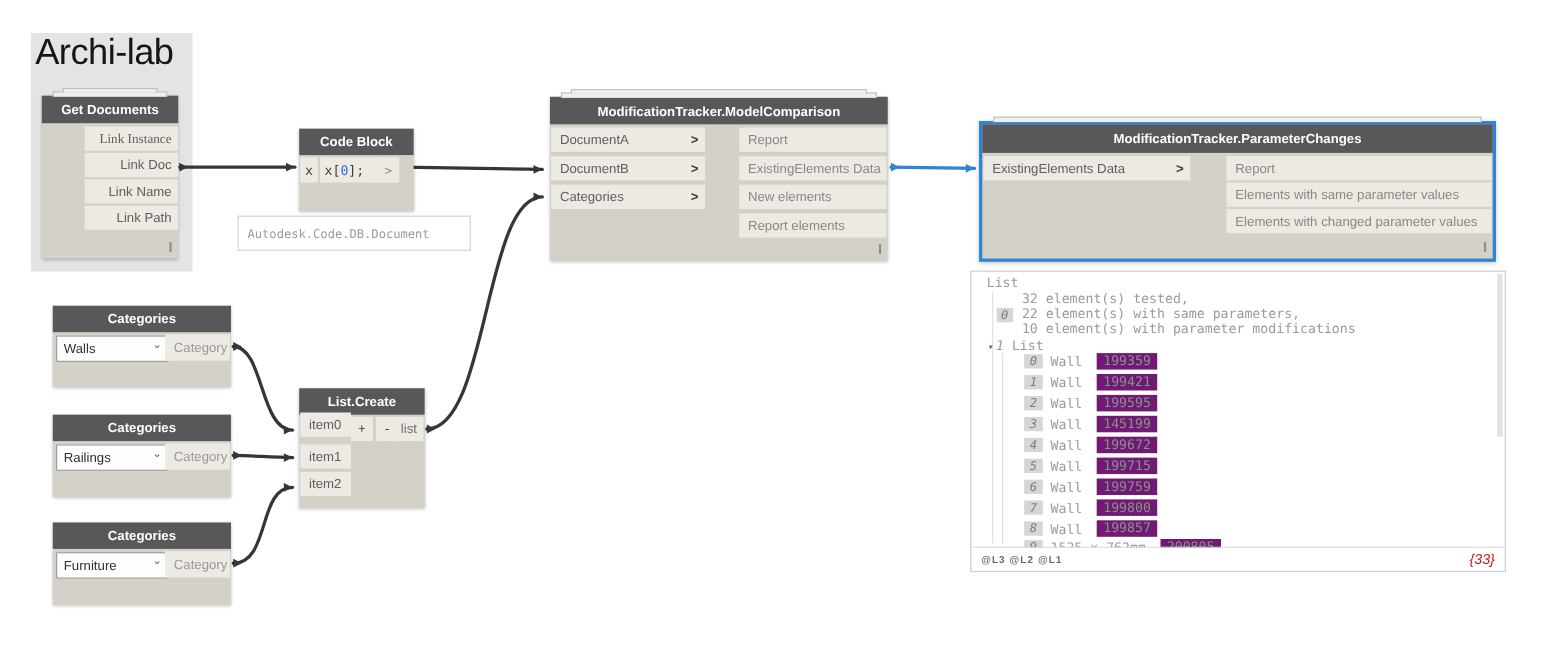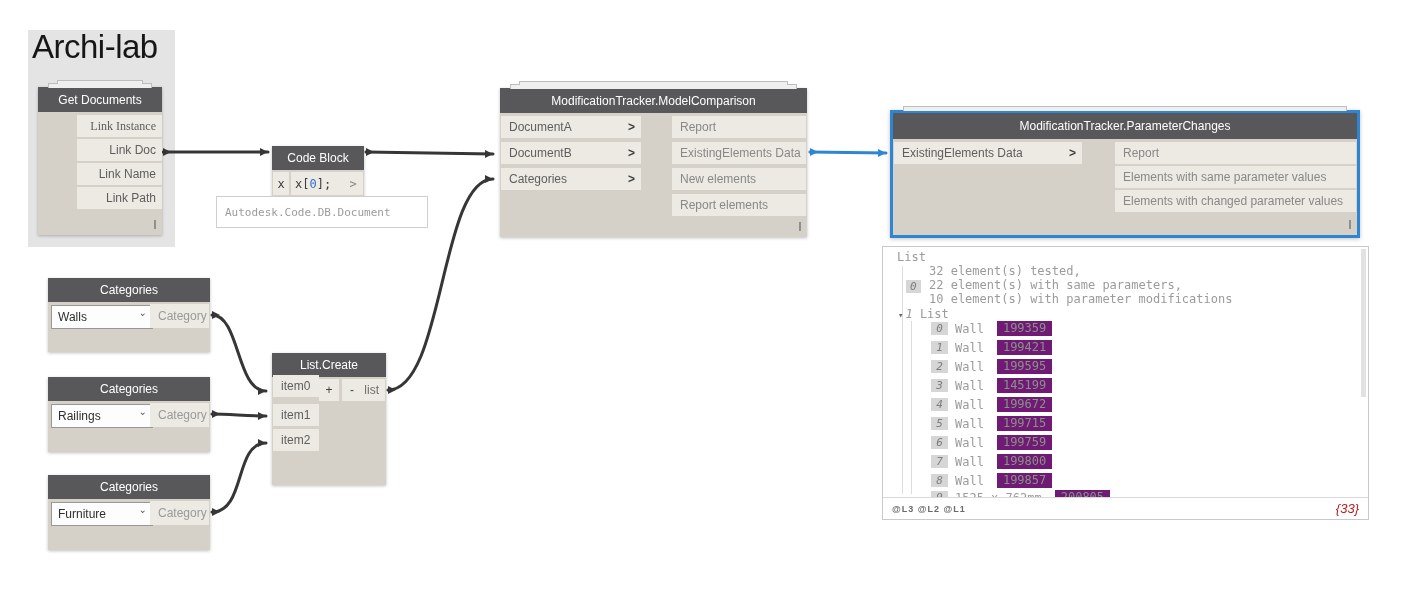--- a/index.html
+++ b/index.html
@@ -9,21 +9,21 @@
   .group{position:absolute;background:#e4e4e4;}
   .group-title{position:absolute;font-size:33px;color:#161616;letter-spacing:-0.5px;}
   
   #wires{position:absolute;left:0;top:0;z-index:1;}
   .wire{fill:none;stroke:#363636;stroke-width:3;stroke-linecap:round;}
   .wire-blue{stroke:#2e86d2;}
   .nub{fill:#363636;}
   .nub-blue{fill:#2e86d2;}
   
   .node{position:absolute;background:#d6d1c8;box-shadow:0 1px 3px rgba(0,0,0,.25);z-index:2;}
-  .node-header{height:25px;background:#58585a;color:#ffffff;font-size:12px;font-weight:normal;
+  .node-header{height:25px;background:#58585a;color:#ffffff;font-size:12px;font-weight:bold;
                display:flex;align-items:center;justify-content:center;white-space:nowrap;}
   .stack1{position:absolute;left:10px;right:10px;top:-4px;height:4px;background:#efefef;border:1px solid #bdbdbd;border-bottom:none;}
   .stack2{position:absolute;left:19px;right:19px;top:-7px;height:3px;background:#efefef;border:1px solid #bdbdbd;border-bottom:none;}
   .port{position:absolute;height:22px;background:#edeae3;font-size:12px;color:#5e5e5e;
         display:flex;align-items:center;white-space:nowrap;}
   .port-out-right{justify-content:flex-end;padding-right:6px;}
   .port-pad{padding-left:8px;}
   .port-light{color:#888888;}
   .def-chevron{position:absolute;right:6px;font-weight:bold;color:#3f3f3f;font-size:12px;}
   .grip{position:absolute;right:6px;bottom:6px;width:2px;height:9px;background:#8f8f8f;}
@@ -104,21 +104,21 @@
     <div class="stack1"></div>
     <div class="stack2"></div>
     <div class="node-header">Get Documents</div>
     <div class="port port-out-right" style="left:39px;right:0;top:28px;font-family:Liberation Serif, serif;">Link Instance</div>
     <div class="port port-out-right" style="left:39px;right:0;top:52px;">Link Doc</div>
     <div class="port port-out-right" style="left:39px;right:0;top:76px;">Link Name</div>
     <div class="port port-out-right" style="left:39px;right:0;top:100px;">Link Path</div>
     <div class="grip"></div>
   </div>
 
-  <div class="node" style="left:272px;top:117px;width:92px;height:75px;margin-top:29px;">
+  <div class="node" style="left:272px;top:117px;width:104px;height:75px;">
     <div class="node-header" style="height:24px;">Code Block</div>
     <div class="cb-cell" style="left:1px;top:26px;width:16px;height:23px;justify-content:center;">
         <span class="code-font">x</span>
       </div>
     <div class="cb-cell" style="left:19px;top:26px;width:50px;height:23px;padding-left:4px;">
       <span class="code-font"><span>x[</span><span class="code-idx">0</span><span>];</span></span>
     </div>
     <div class="cb-cell" style="left:71px;top:26px;width:20px;height:23px;justify-content:center;color:#8a8a8a;">
         <span class="code-font" style="color:#8a8a8a;">&gt;</span>
       </div>
@@ -181,21 +181,21 @@
 
   <div class="node" style="left:48px;top:475px;width:162px;height:75px;">
     <div class="node-header" style="height:24px;">Categories</div>
     <div class="dropdown" style="left:3px;top:27px;width:94px;">
       <span>Furniture</span>
       <span class="dd-chev">⌄</span>
     </div>
     <div class="port port-pad" style="left:102px;right:1px;top:26px;height:24px;color:#9a9a9a;">Category</div>
   </div>
 
-  <div class="node" style="left:272px;top:353px;width:114px;height:132px;">
+  <div class="node" style="left:272px;top:353px;width:114px;height:109px;">
     <div class="node-header" style="height:24px;">List.Create</div>
     <div class="port port-pad" style="left:1px;top:22px;width:38px;">item0</div>
     <div class="small-btn" style="left:47px;top:26px;width:20px;">+</div>
     <div class="small-btn" style="left:70px;top:26px;width:20px;">-</div>
     <div class="port port-out-right" style="left:88px;right:1px;top:26px;color:#6e6e6e;">list</div>
     <div class="port port-pad" style="left:1px;top:51px;width:38px;">item1</div>
     <div class="port port-pad" style="left:1px;top:76px;width:38px;">item2</div>
   </div>
 
   <div class="preview">

